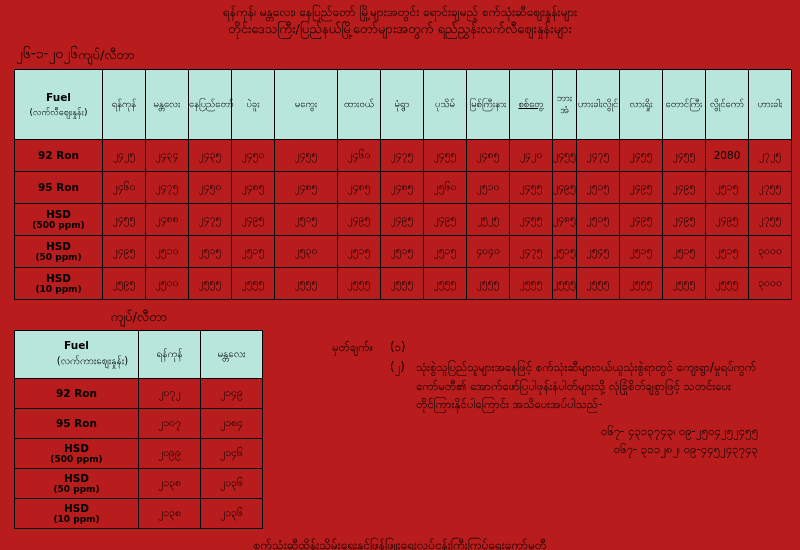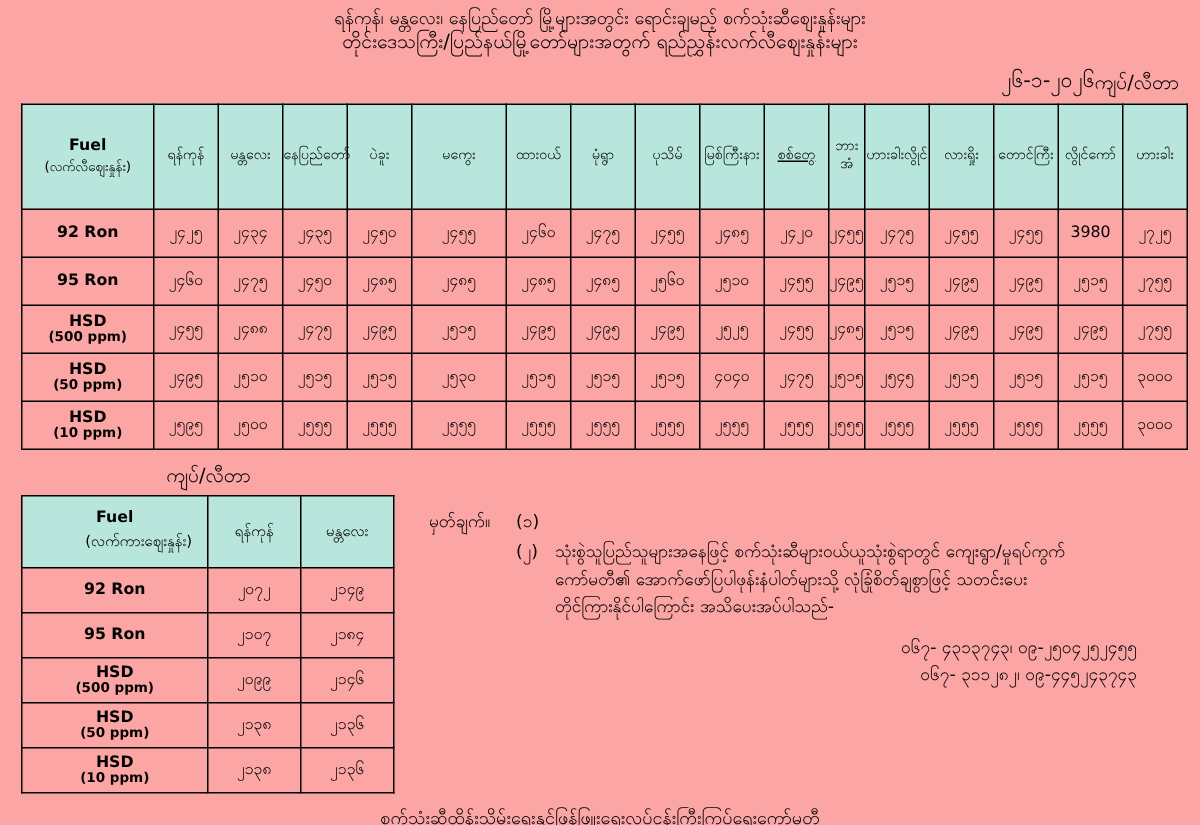--- a/index.html
+++ b/index.html
@@ -7,36 +7,36 @@
     margin: 0; padding: 0;
     width: 800px; height: 550px;
     background: #ffffff;
     font-family: "DejaVu Sans", "Liberation Sans", sans-serif;
     color: #000;
     overflow: hidden;
   }
   #page {
     position: relative;
     width: 800px; height: 550px;
-    background: #fca5a5;
+    background: #b91c1c;
   }
 
   .hdr {
     text-align: center;
     font-size: 12.5px;
     line-height: 1.35;
     padding-top: 4px;
     letter-spacing: 0px;
   }
   .hdr .l1 { font-size: 12px; }
   .hdr .l2 { font-size: 13px; }
 
   .daterow {
     display: flex;
-    justify-content: flex-end;
+    justify-content: flex-start;
     align-items: flex-end;
     padding: 6px 14px 4px 16px;
     font-size: 13px;
   }
   .daterow .date { font-size: 14px; }
   .daterow .unit { font-size: 13px; }
 
   table.grid {
     border-collapse: collapse;
     table-layout: fixed;
@@ -100,20 +100,21 @@
     line-height: 1.2;
   }
   table.small td.fuelcell .sub { display:block; font-weight: bold; font-size: 9px; }
   table.small td.val { font-size: 10.5px; }
 
   #notes {
     flex: 1;
     padding: 36px 6px 0 22px;
     font-size: 11.5px;
     line-height: 1.6;
+    margin-left: 46px;
   }
   .note-row { display: flex; margin-bottom: 2px; }
   .note-lead { width: 58px; flex: none; }
   .note-num { width: 26px; flex: none; }
   .note-body { flex: 1; }
   .note-body .ln { display: block; }
   .phones { text-align: right; padding-right: 26px; margin-top: 10px; font-size: 11.5px; line-height: 1.55; }
   .footer-line { text-align: center; font-size: 12px; padding-top: 8px; }
 </style>
 </head>
@@ -167,21 +168,21 @@
             <td class="val">၂၄၅၅</td>
             <td class="val">၂၄၆၀</td>
             <td class="val">၂၄၇၅</td>
             <td class="val">၂၄၅၅</td>
             <td class="val">၂၄၈၅</td>
             <td class="val">၂၄၂၀</td>
             <td class="val">၂၄၅၅</td>
             <td class="val">၂၄၇၅</td>
             <td class="val">၂၄၅၅</td>
             <td class="val">၂၄၅၅</td>
-            <td class="val">3980</td>
+            <td class="val">2080</td>
             <td class="val">၂၇၂၅</td>
           </tr>
           <tr>
             <td class="fuelcell"><span>95 Ron</span></td>
             <td class="val">၂၄၆၀</td>
             <td class="val">၂၄၇၅</td>
             <td class="val">၂၄၅၀</td>
             <td class="val">၂၄၈၅</td>
             <td class="val">၂၄၈၅</td>
             <td class="val">၂၄၈၅</td>

